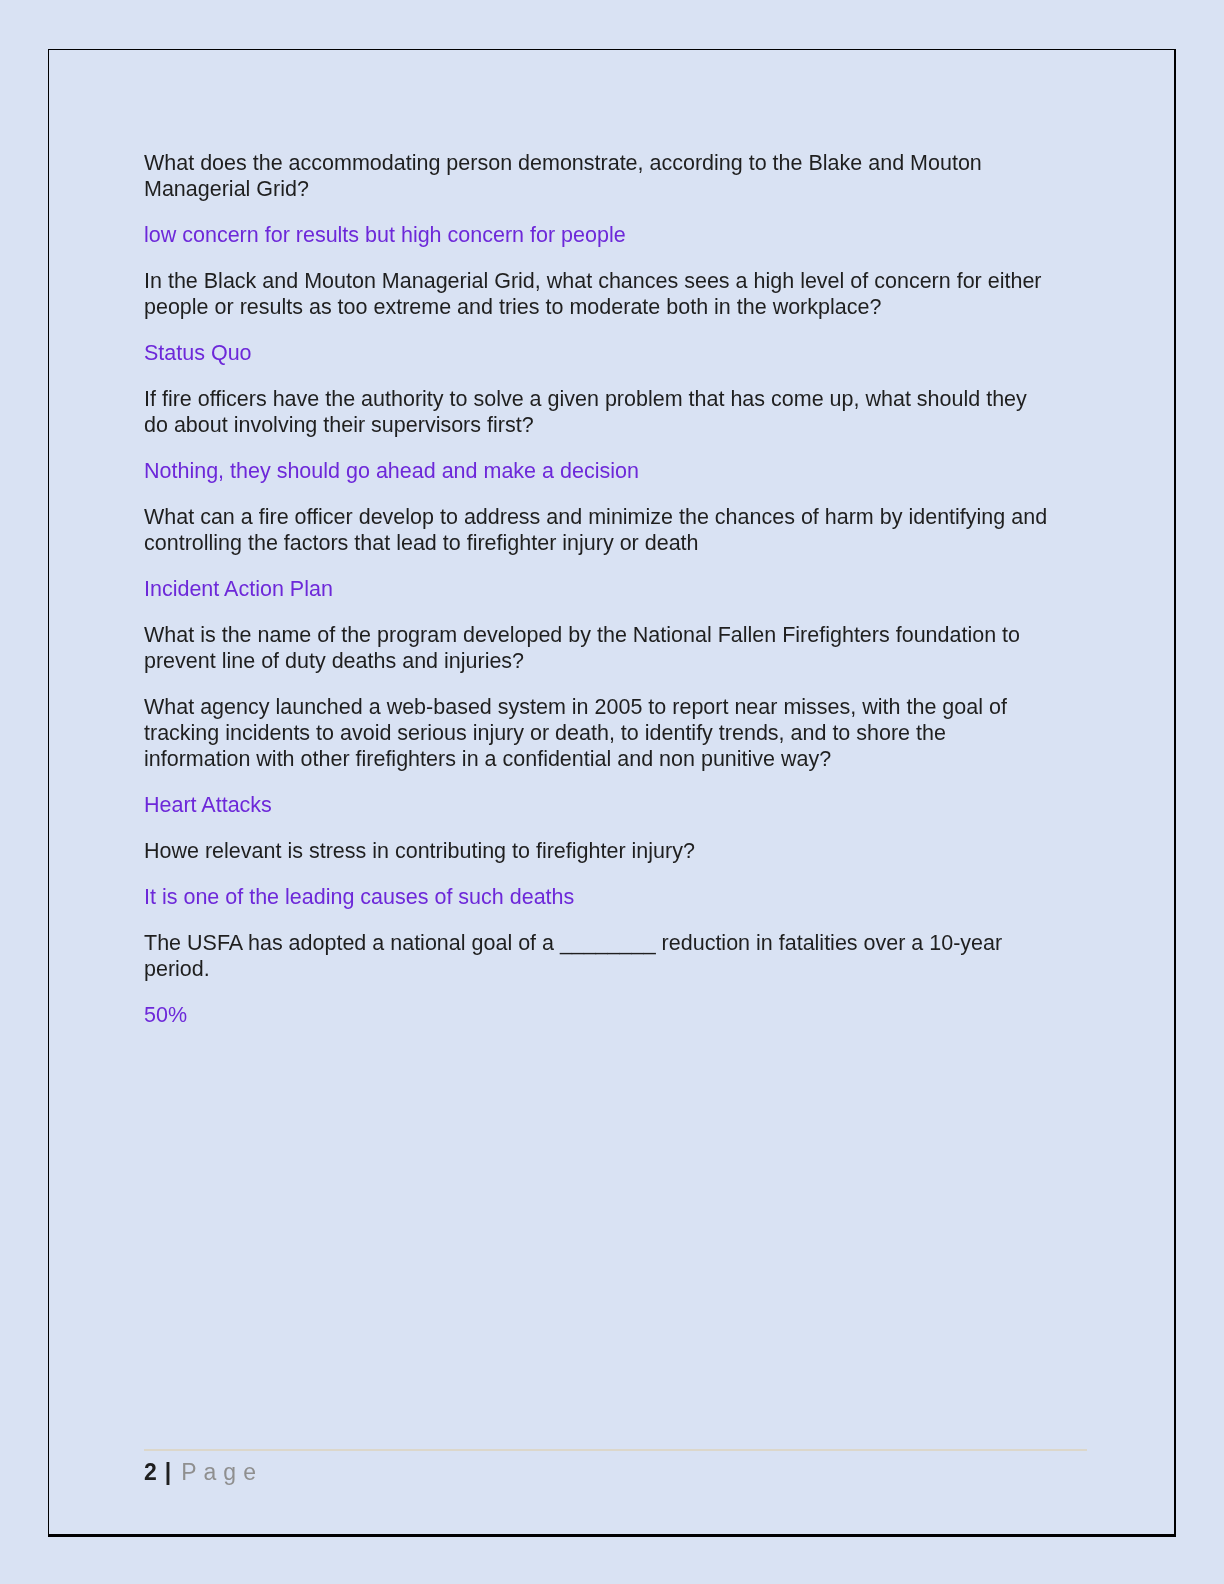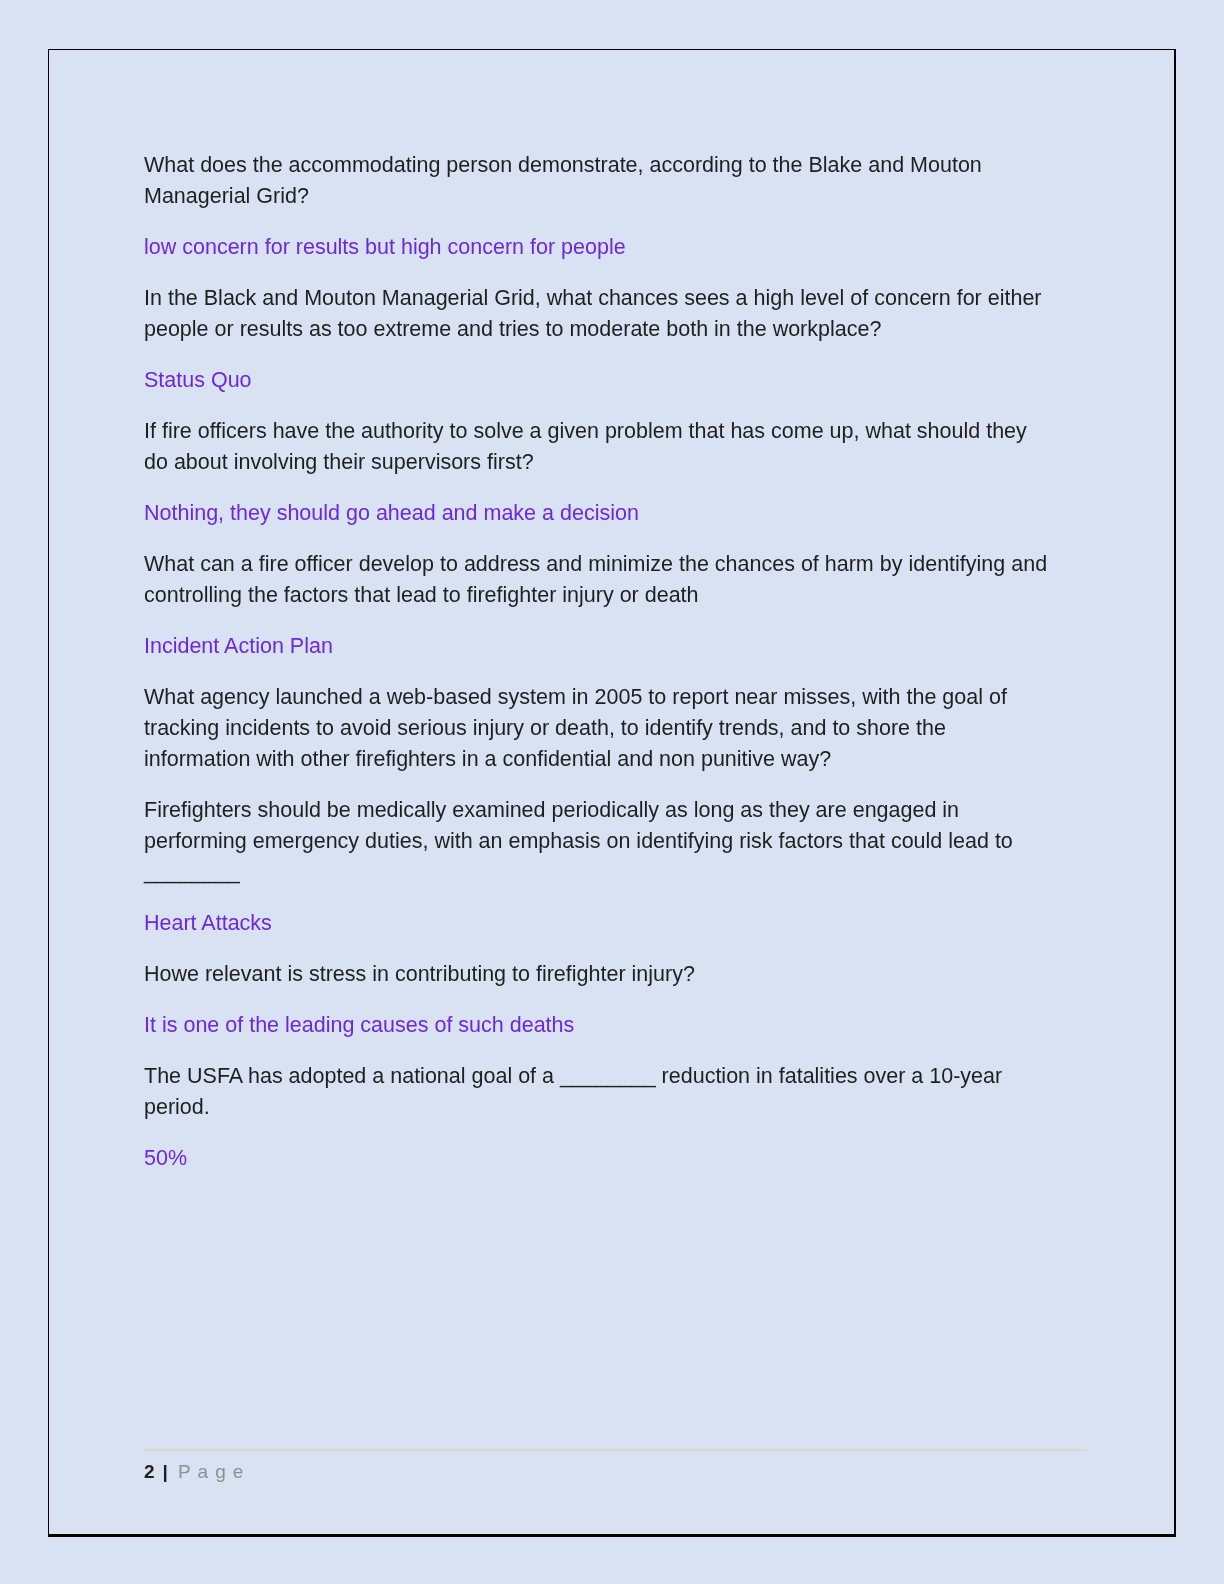--- a/index.html
+++ b/index.html
@@ -29,37 +29,37 @@
   }
   .content {
     position: absolute;
     left: 95px;
     top: 100px;
     width: 910px;
   }
   .content p {
     margin: 0 0 20px 0;
     font-size: 21.5px;
-    line-height: 31px;
+    line-height: 26px;
   }
   .question { color: #1f1f1f; }
   .answer   { color: #6d28d9; }
   .footer {
     position: absolute;
     left: 95px;
     top: 1399px;
     width: 943px;
   }
   .footer-rule {
     height: 2px;
     background: #dcd7ca;
     margin-bottom: 7px;
   }
   .footer-text {
-    font-size: 19px;
+    font-size: 23px;
     line-height: 28px;
     color: #1f1f1f;
   }
   .footer-text .pagenum { font-weight: bold; color: #1f1f1f; }
   .footer-text .pipe    { font-weight: bold; color: #1f1f1f; margin: 0 10px 0 8px; }
   .footer-text .pagelabel {
     color: #8f8f8f;
     letter-spacing: 7px;
   }
 </style>
@@ -75,24 +75,24 @@
 
       <p class="question">In the Black and Mouton Managerial Grid, what chances sees a high level of concern for either people or results as too extreme and tries to moderate both in the workplace?</p>
       <p class="answer">Status Quo</p>
 
       <p class="question">If fire officers have the authority to solve a given problem that has come up, what should they do about involving their supervisors first?</p>
       <p class="answer">Nothing, they should go ahead and make a decision</p>
 
       <p class="question">What can a fire officer develop to address and minimize the chances of harm by identifying and controlling the factors that lead to firefighter injury or death</p>
       <p class="answer">Incident Action Plan</p>
 
+      <p class="question">What is the name of the program developed by the National Fallen Firefighters foundation to prevent line of duty deaths and injuries?</p>
 
       <p class="question">What agency launched a web-based system in 2005 to report near misses, with the goal of tracking incidents to avoid serious injury or death, to identify trends, and to shore the information with other firefighters in a confidential and non punitive way?</p>
 
-      <p class="question">Firefighters should be medically examined periodically as long as they are engaged in performing emergency duties, with an emphasis on identifying risk factors that could lead to ________</p>
       <p class="answer">Heart Attacks</p>
 
       <p class="question">Howe relevant is stress in contributing to firefighter injury?</p>
       <p class="answer">It is one of the leading causes of such deaths</p>
 
       <p class="question">The USFA has adopted a national goal of a ________ reduction in fatalities over a 10-year period.</p>
       <p class="answer">50%</p>
 
     </div>
 

